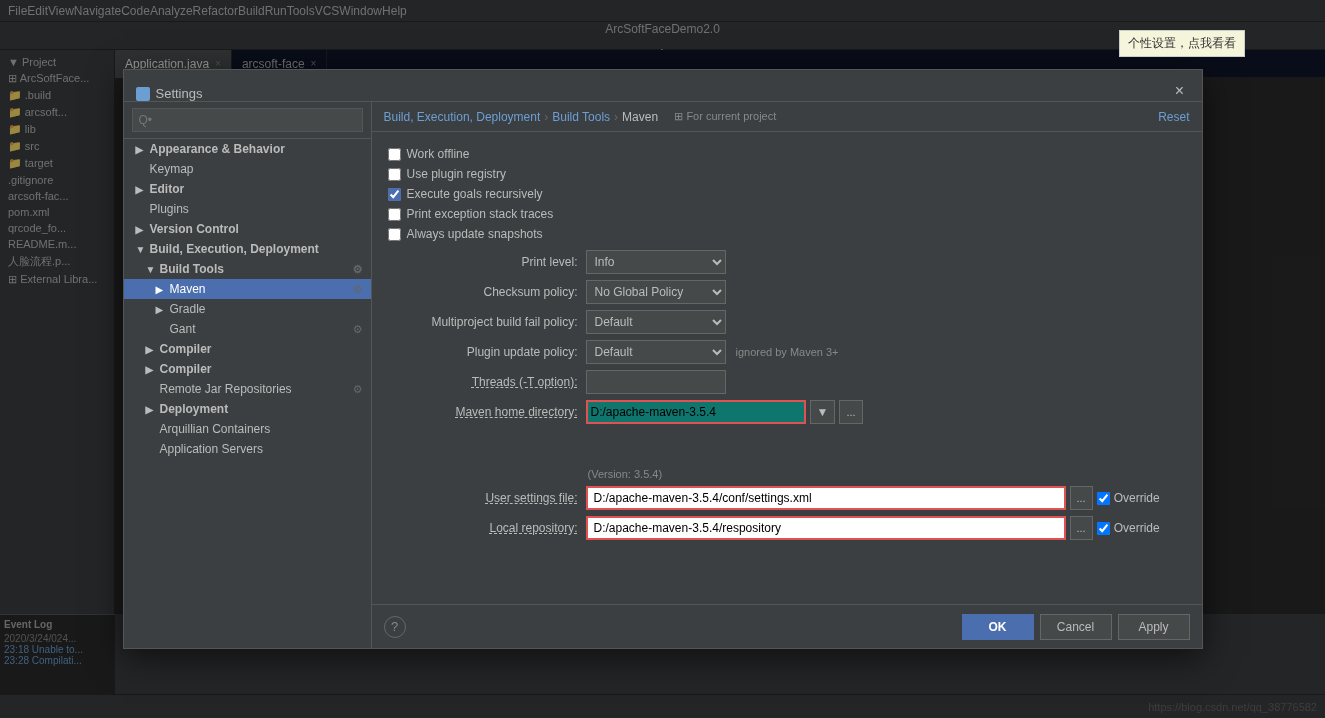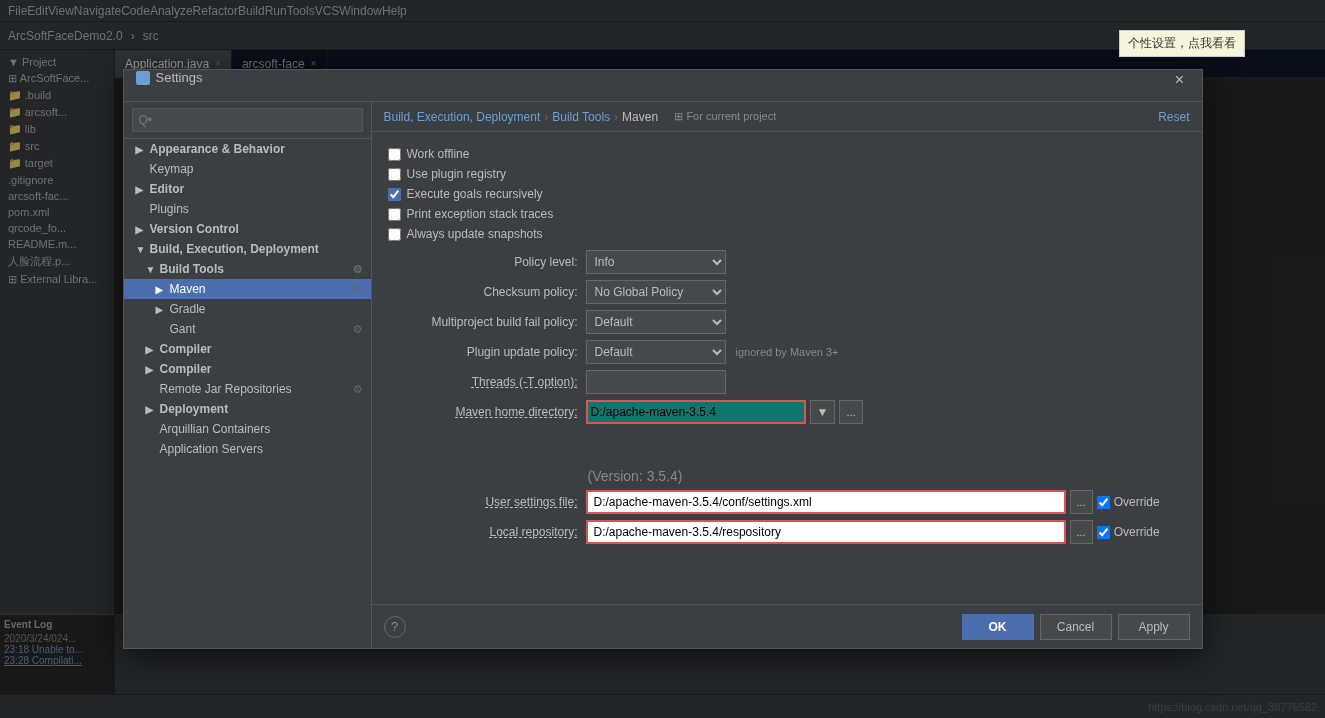--- a/index.html
+++ b/index.html
@@ -43,20 +43,21 @@
       top: 22px; left: 0; right: 0;
       height: 28px;
       background: #3c3f41;
       display: flex;
       align-items: center;
       padding: 0 8px;
       gap: 8px;
       font-size: 12px;
       color: #bbbbbb;
       border-bottom: 1px solid #2b2b2b;
+      flex-direction: column;
     }
 
     
     .project-bar {
       position: absolute;
       top: 50px; left: 0;
       width: 115px;
       bottom: 0;
       background: #3c3f41;
       border-right: 1px solid #2b2b2b;
@@ -93,21 +94,21 @@
       display: flex;
       flex-direction: column;
       position: relative;
     }
 
     .dialog-titlebar {
       height: 32px;
       background: #3c3f41;
       border-bottom: 1px solid #555555;
       display: flex;
-      align-items: flex-start;
+      align-items: flex-end;
       padding: 0 12px;
       justify-content: space-between;
     }
     .dialog-title {
       font-size: 13px;
       color: #bbbbbb;
       display: flex;
       align-items: center;
       gap: 6px;
     }
@@ -324,21 +325,21 @@
       height: 24px;
       background: #45494a;
       border: 1px solid #666;
       color: #bbbbbb;
       cursor: pointer;
       padding: 0 6px;
       font-size: 11px;
     }
 
     .version-text {
-      font-size: 14px;
+      font-size: 11px;
       color: #888;
       margin-left: 200px;
       margin-bottom: 4px;
       margin-top: 44px;
     }
 
     .override-row {
       display: flex;
       align-items: center;
       gap: 4px;
@@ -536,21 +537,21 @@
   <div class="item">qrcode_fo...</div>
   <div class="item">README.m...</div>
   <div class="item">人脸流程.p...</div>
   <div class="item">⊞ External Libra...</div>
 </div>
 
 <div class="event-log">
   <div style="font-weight:bold;color:#aaa;margin-bottom:3px;">Event Log</div>
   <div>2020/3/24/024...</div>
   <div style="color:#6b9fd4;cursor:pointer;">23:18 Unable to...</div>
-  <div style="color:#6b9fd4;cursor:pointer;text-decoration:underline;">23:28 Compilati...</div>
+  <div style="color:#6b9fd4;cursor:pointer;">23:28 Compilati...</div>
 </div>
 
 <div class="bottom-bar">
   <span style="margin-left:auto;">https://blog.csdn.net/qq_38776582</span>
 </div>
 
 <div class="tooltip-box">
   <span>个性设置，点我看看</span>
 </div>
 
@@ -671,21 +672,21 @@
           <div class="checkbox-row">
             <input type="checkbox" id="cb_print_stack" style="">
             <label for="cb_print_stack">Print exception stack traces</label>
           </div>
           <div class="checkbox-row">
             <input type="checkbox" id="cb_always_update" style="">
             <label for="cb_always_update">Always update snapshots</label>
           </div>
 
           <div class="form-row">
-            <span class="form-label">Policy level:</span>
+            <span class="form-label">Print level:</span>
             <div class="form-select-wrap">
               <select class="form-select">
                 <option>Info</option>
                 <option>Debug</option>
                 <option>Error</option>
               </select>
             </div>
           </div>
 
           <div class="form-row">

